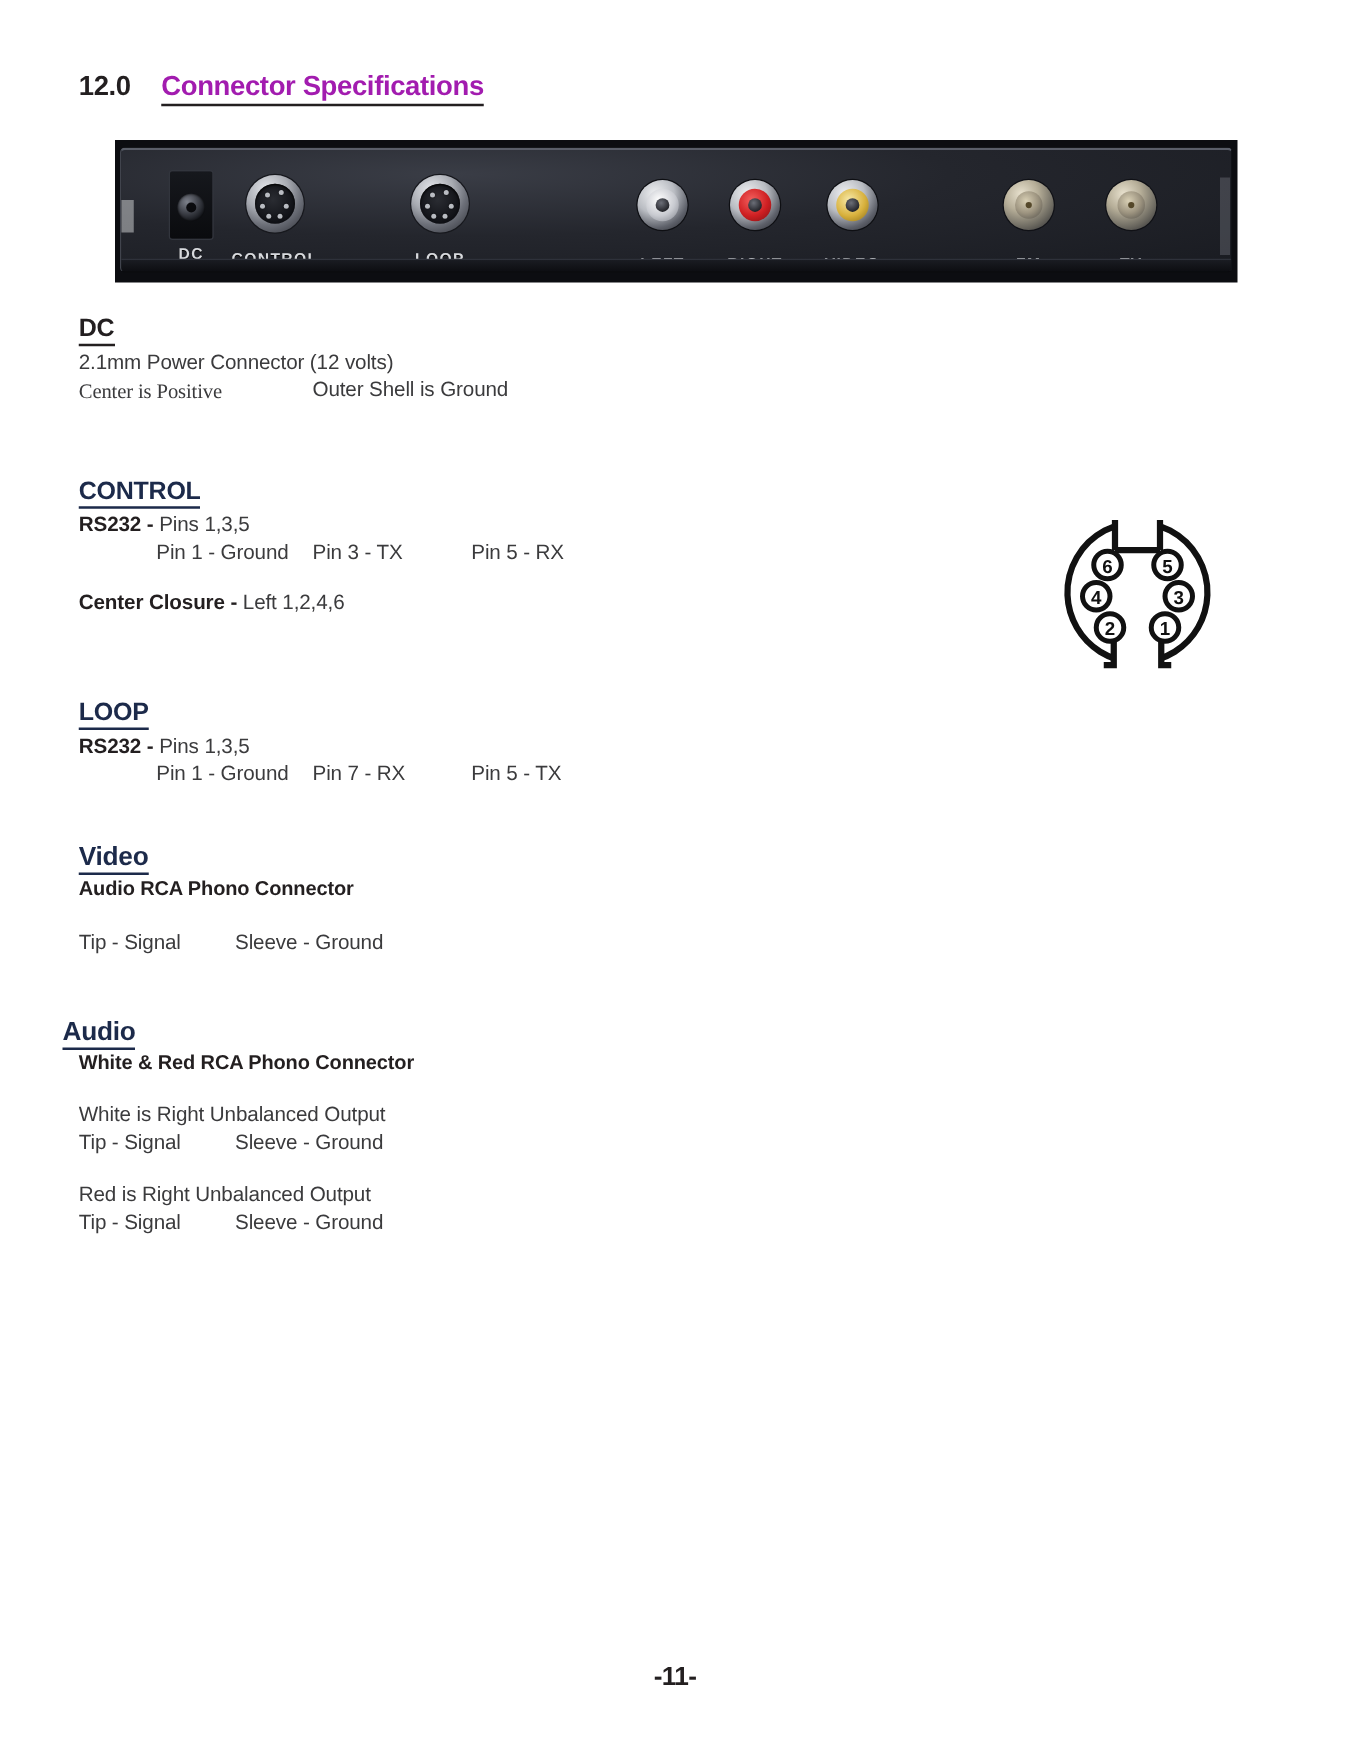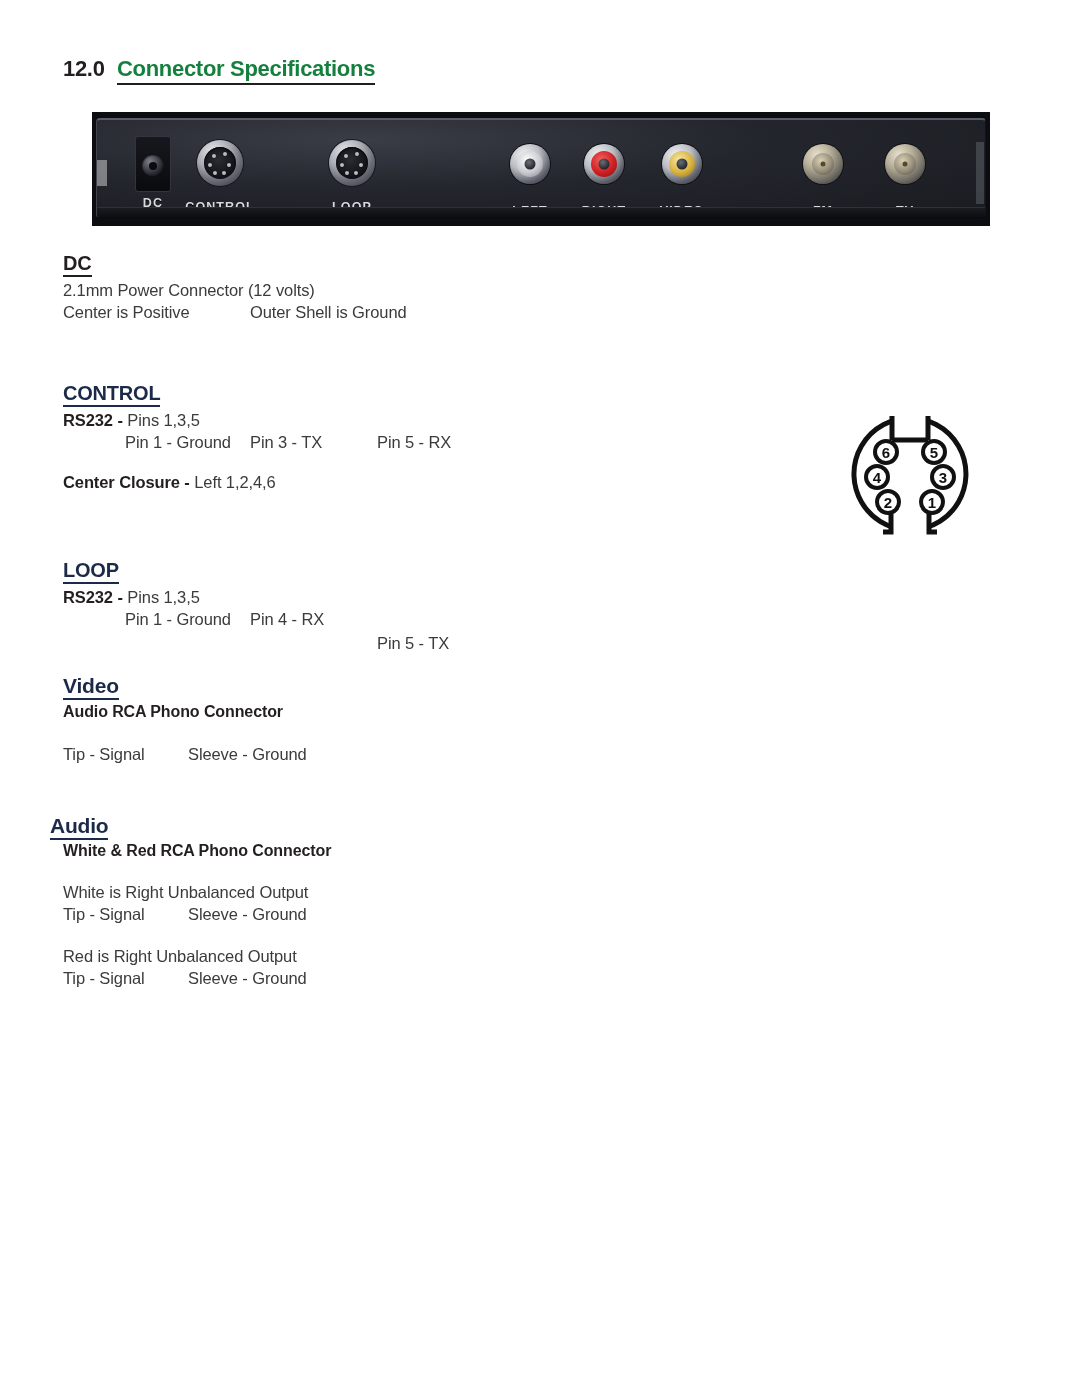--- a/index.html
+++ b/index.html
@@ -28,25 +28,25 @@
     position: absolute;
     left: 63px;
     top: 56px;
     font-size: 22px;
     font-weight: bold;
     color: #231f20;
     letter-spacing: -0.3px;
   }
   .title-rest {
     position: absolute;
-    left: 117px;
+    left: 129px;
     top: 56px;
     font-size: 22px;
     font-weight: bold;
-    color: #15803d;
+    color: #a21caf;
     letter-spacing: -0.3px;
     border-bottom: 2px solid #231f20;
     padding-bottom: 1px;
   }
 
   
   .device-photo {
     position: absolute;
     left: 92px;
     top: 112px;
@@ -359,21 +359,21 @@
           </div>
         <div class="lbl" style="left:20px;">TV</div>
       </div>
     </div>
   </div>
 
   <div class="blk" style="left:63px; top:253px;">
     <span class="h-sec dark">DC</span>
   </div>
   <div class="blk body-t" style="left:63px; top:281px;">2.1mm Power Connector (12 volts)</div>
-  <div class="blk body-t" style="left:63px; top:303px;">Center is Positive</div>
+  <div class="blk body-t" style="left:63px; top:303px;font-family:Liberation Serif, serif;">Center is Positive</div>
   <div class="blk body-t" style="left:250px; top:303px;">Outer Shell is Ground</div>
 
   <div class="blk" style="left:63px; top:383px;">
     <span class="h-sec">CONTROL</span>
   </div>
 
   <div class="blk body-t" style="left:63px; top:411px;">
     <b>RS232 -</b><span> Pins 1,3,5</span>
   </div>
   <div class="blk body-t" style="left:125px; top:433px;">Pin 1 - Ground</div>
@@ -417,22 +417,22 @@
     </svg>
   </div>
 
   <div class="blk" style="left:63px; top:560px;">
     <span class="h-sec">LOOP</span>
   </div>
   <div class="blk body-t" style="left:63px; top:588px;">
     <b>RS232 -</b><span> Pins 1,3,5</span>
   </div>
   <div class="blk body-t" style="left:125px; top:610px;">Pin 1 - Ground</div>
-  <div class="blk body-t" style="left:250px; top:610px;">Pin 4 - RX</div>
-  <div class="blk body-t" style="left:377px; top:634px;">Pin 5 - TX</div>
+  <div class="blk body-t" style="left:250px; top:610px;">Pin 7 - RX</div>
+  <div class="blk body-t" style="left:377px; top:610px;">Pin 5 - TX</div>
 
   <div class="blk" style="left:63px; top:675px;">
     <span class="h-sec" style="font-size:21px;">Video</span>
   </div>
   <div class="blk h-sub" style="left:63px; top:703px;">Audio RCA Phono Connector</div>
   <div class="blk body-t" style="left:63px; top:745px;">Tip - Signal</div>
   <div class="blk body-t" style="left:188px; top:745px;">Sleeve - Ground</div>
 
   <div class="blk" style="left:50px; top:815px;">
     <span class="h-sec" style="font-size:21px;">Audio</span>
@@ -440,14 +440,15 @@
   <div class="blk h-sub" style="left:63px; top:842px;">White &amp; Red RCA Phono Connector</div>
 
   <div class="blk body-t" style="left:63px; top:883px;">White is Right Unbalanced Output</div>
   <div class="blk body-t" style="left:63px; top:905px;">Tip - Signal</div>
   <div class="blk body-t" style="left:188px; top:905px;">Sleeve - Ground</div>
 
   <div class="blk body-t" style="left:63px; top:947px;">Red is Right Unbalanced Output</div>
   <div class="blk body-t" style="left:63px; top:969px;">Tip - Signal</div>
   <div class="blk body-t" style="left:188px; top:969px;">Sleeve - Ground</div>
 
+  <div class="page-num">-11-</div>
 
 </div>
 
 </body></html>

